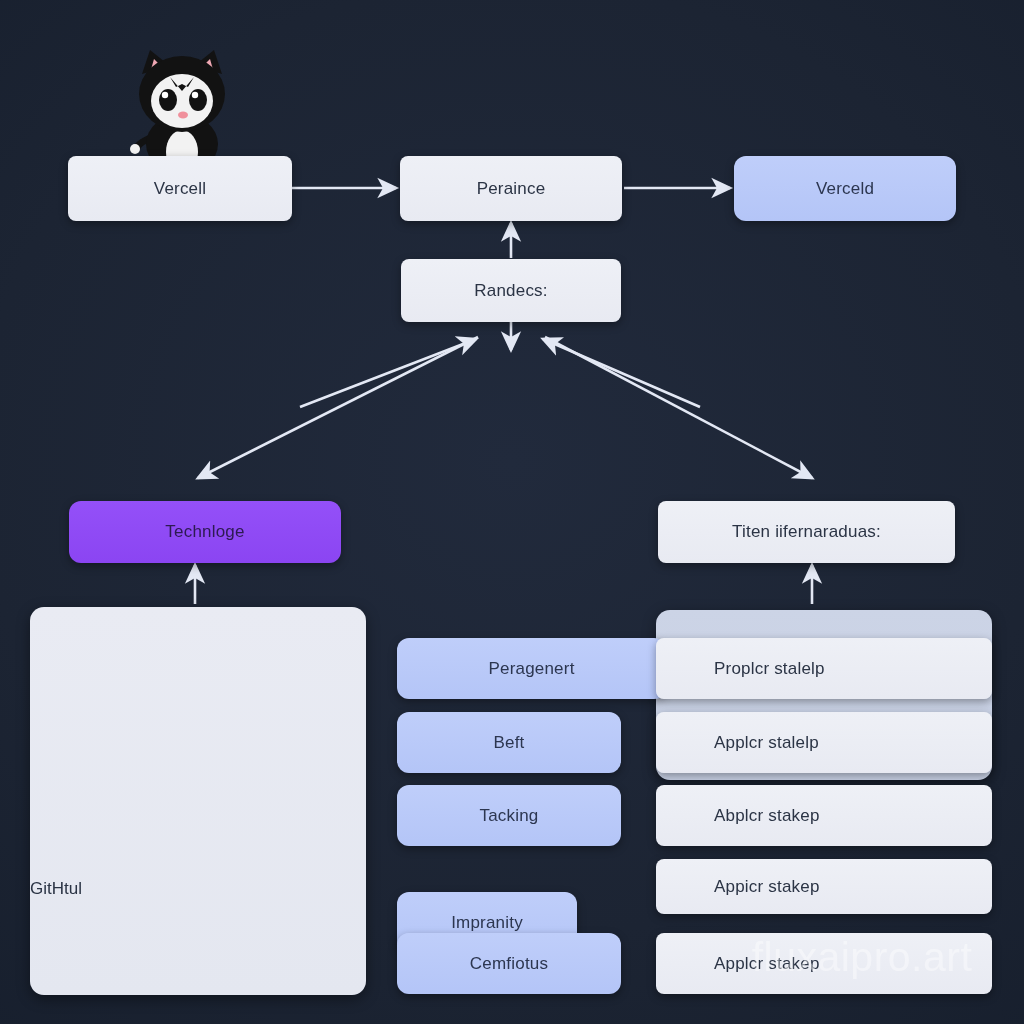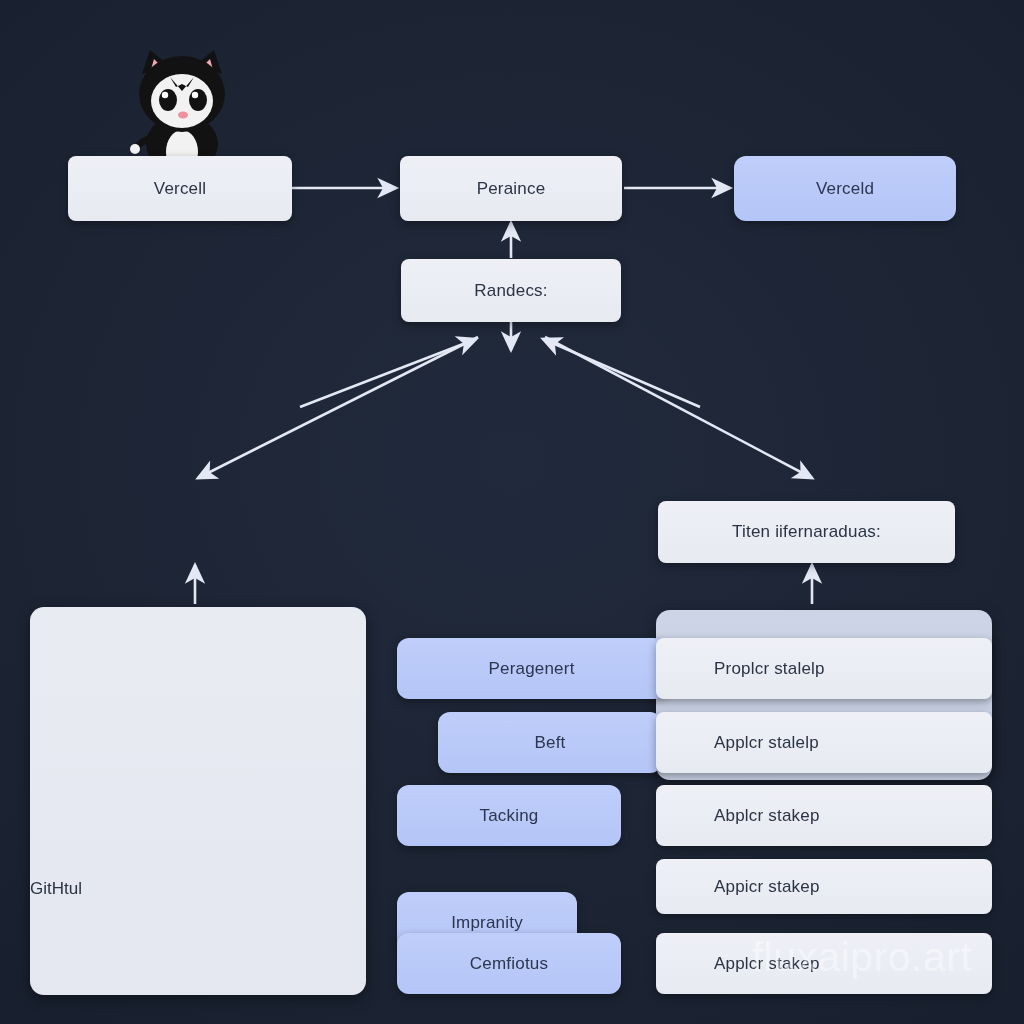--- a/index.html
+++ b/index.html
@@ -168,34 +168,37 @@
     <span>Peraince</span>
   </div>
   <div class="node n-blue" style="left:734px; top:156px; width:222px; height:65px;">
     <span>Verceld</span>
   </div>
 
   <div class="node n-light" style="left:401px; top:259px; width:220px; height:63px;">
     <span>Randecs:</span>
   </div>
 
+  <div class="node n-purple" style="left:69px; top:501px; width:272px; height:62px;">
+    <span>Technloge</span>
+  </div>
   <div class="node n-light" style="left:658px; top:501px; width:297px; height:62px;">
     <span>Titen iifernaraduas:</span>
   </div>
 
   <div class="panel panel-github" style="left:30px; top:607px; width:336px; height:388px;">
     <span class="gh-label">GitHtul</span>
   </div>
 
   <div class="panel panel-right-bg" style="left:656px; top:610px; width:336px; height:170px;"></div>
 
   <div class="node n-blue" style="left:397px; top:638px; width:269px; height:61px;">
     <span>Peragenert</span>
   </div>
-  <div class="node n-blue" style="left:397px; top:712px; width:224px; height:61px;margin-left:41px;">
+  <div class="node n-blue" style="left:397px; top:712px; width:224px; height:61px;">
     <span>Beft</span>
   </div>
   <div class="node n-blue" style="left:397px; top:785px; width:224px; height:61px;">
     <span>Tacking</span>
   </div>
   <div class="node n-blue" style="left:397px; top:859px; width:180px; height:61px;margin-top:33px;">
     <span>Impranity</span>
   </div>
   <div class="node n-blue" style="left:397px; top:933px; width:224px; height:61px;">
     <span>Cemfiotus</span>

